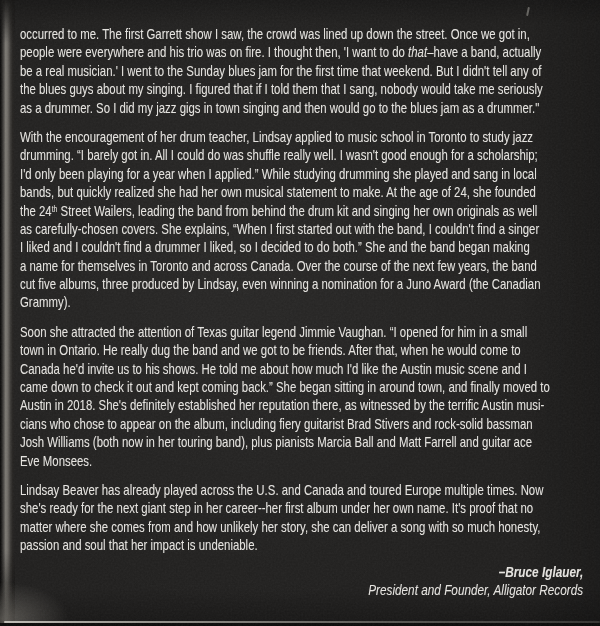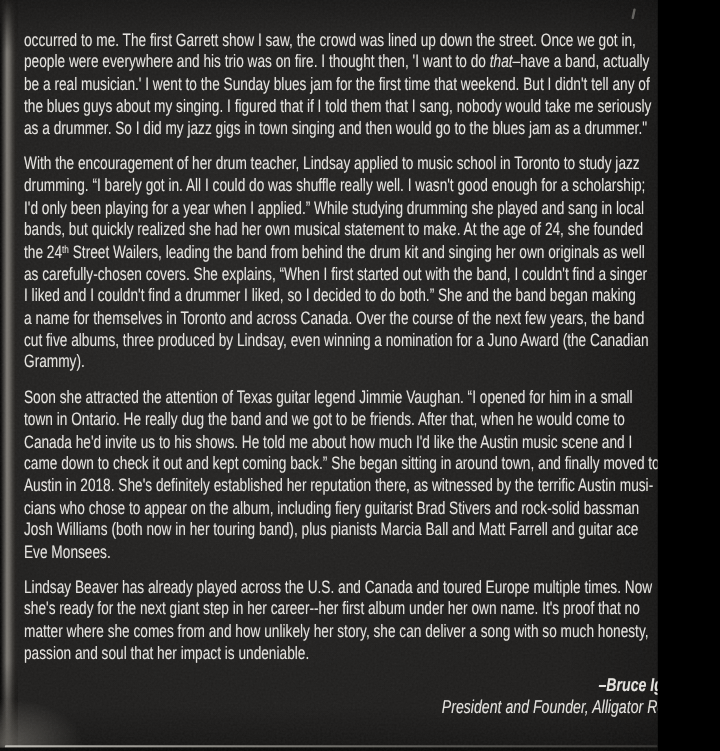--- a/index.html
+++ b/index.html
@@ -1,17 +1,17 @@
 <!DOCTYPE html>
 <html><head>
 <meta charset="utf-8">
 <style>
   html, body { margin:0; padding:0; background:#000; }
   .screenshot {
-    position:relative; width:548px; height:626px; overflow:hidden;
+    position:relative; width:600px; height:626px; overflow:hidden;
     background:#1d1c1b;
     font-family:"Liberation Sans", sans-serif;
   }
   
   .page {
     position:absolute; inset:0;
     background:
       radial-gradient(ellipse at 40% 45%, rgba(255,255,255,0.035), rgba(255,255,255,0) 70%),
       linear-gradient(to right, rgba(0,0,0,0) 86%, rgba(0,0,0,0.22) 100%),
       linear-gradient(to bottom, rgba(0,0,0,0.25) 0%, rgba(0,0,0,0) 4%, rgba(0,0,0,0) 94%, rgba(0,0,0,0.3) 100%),

